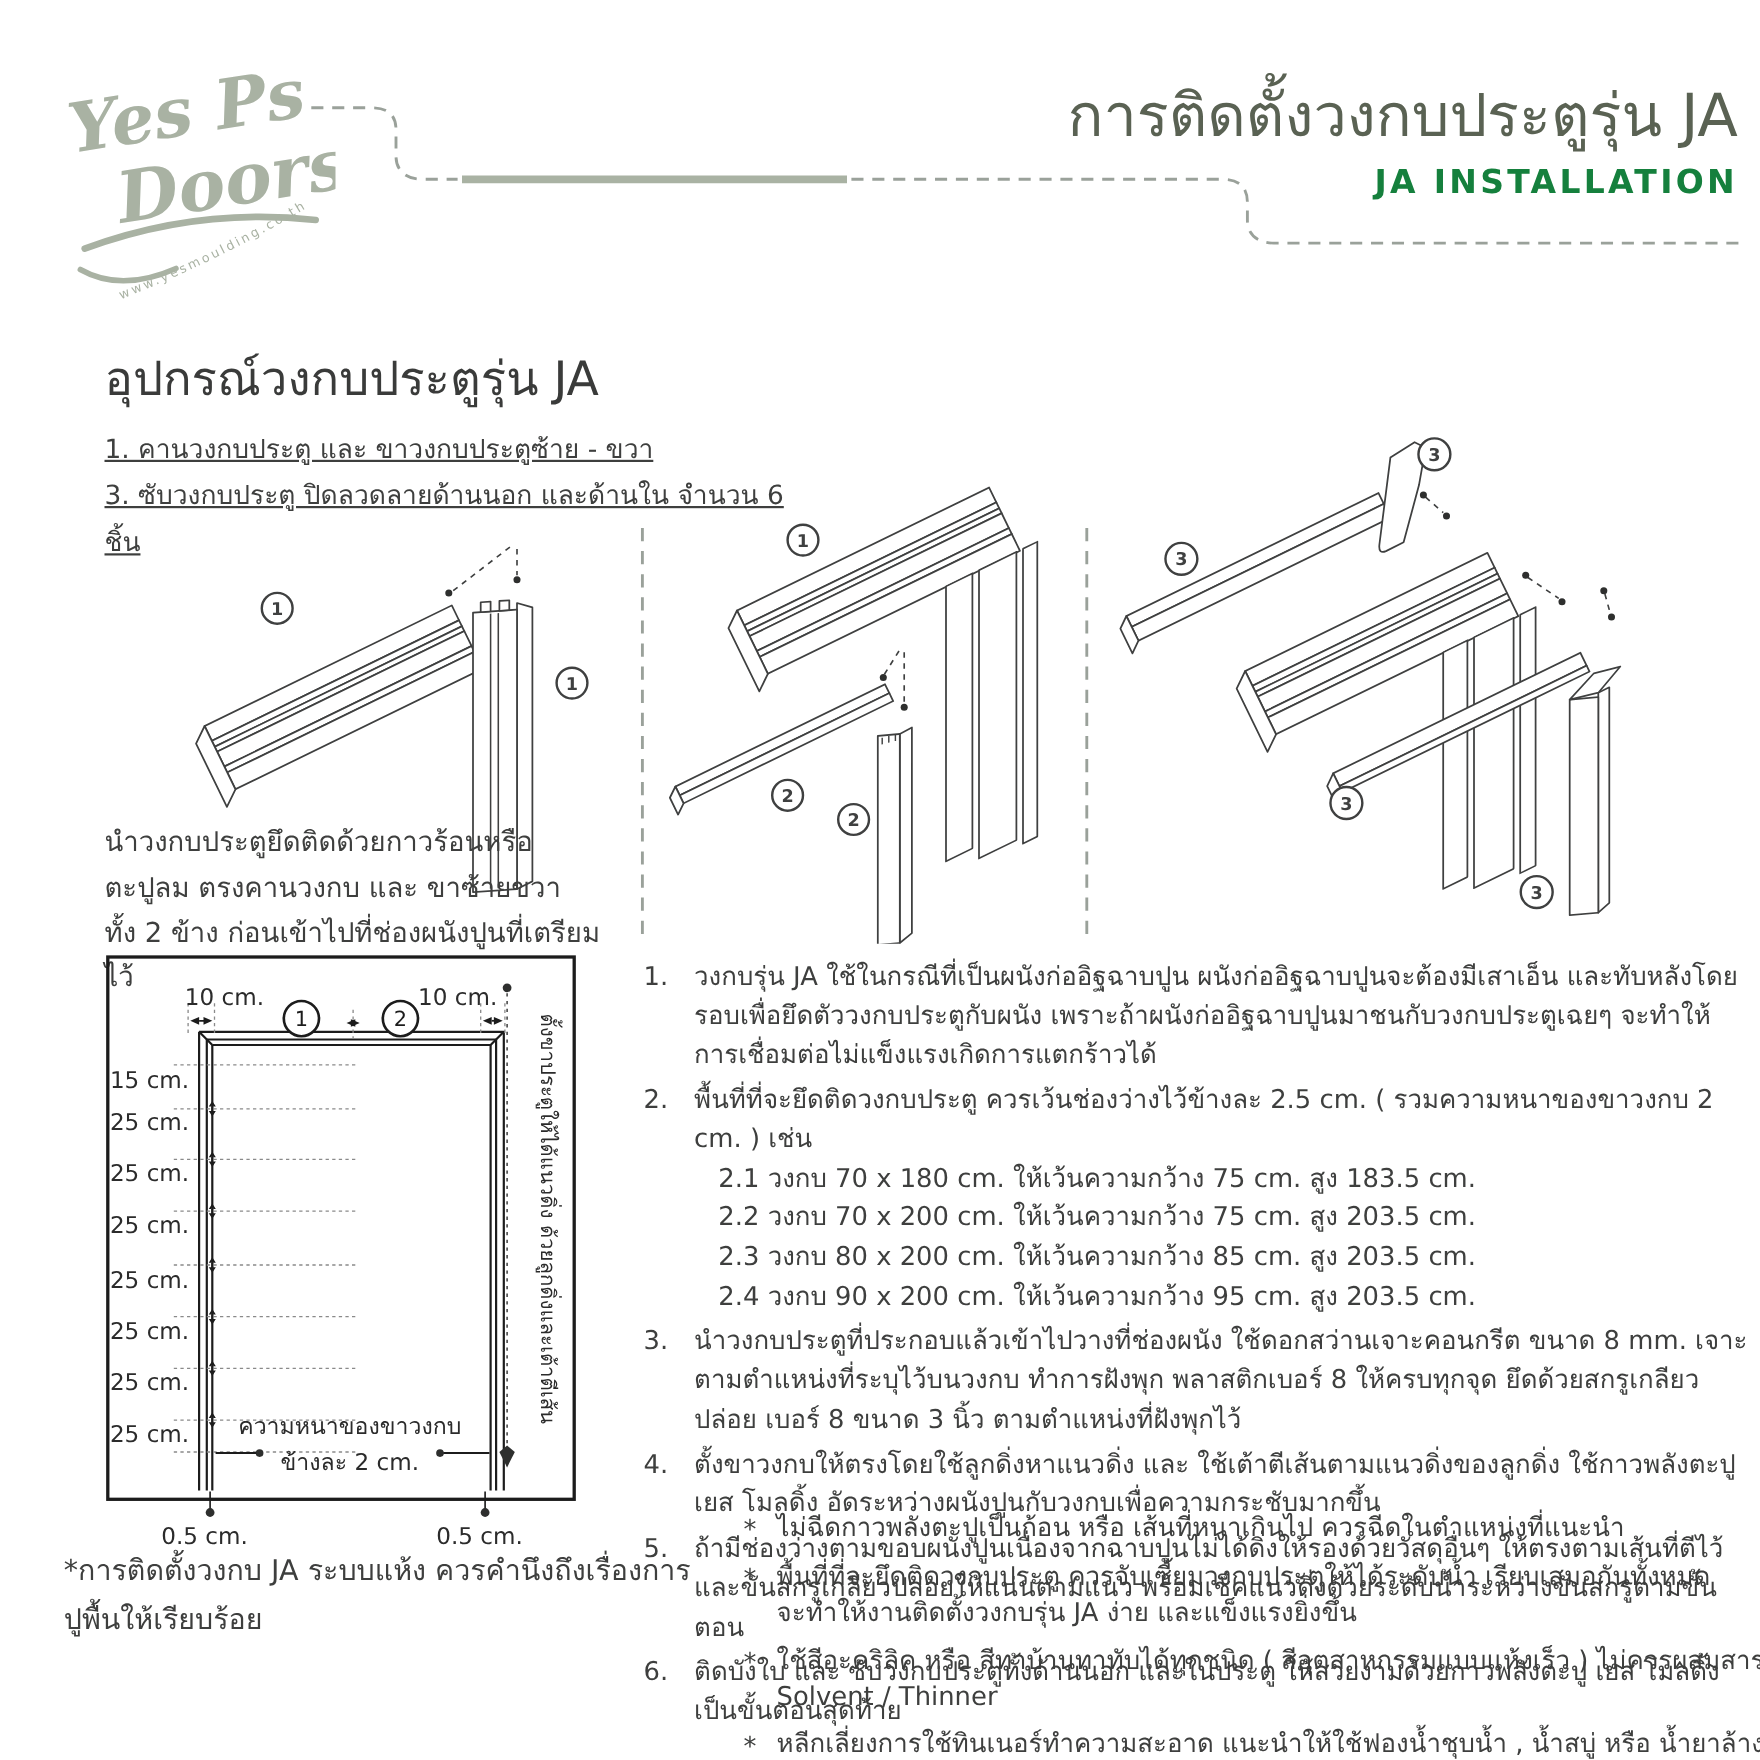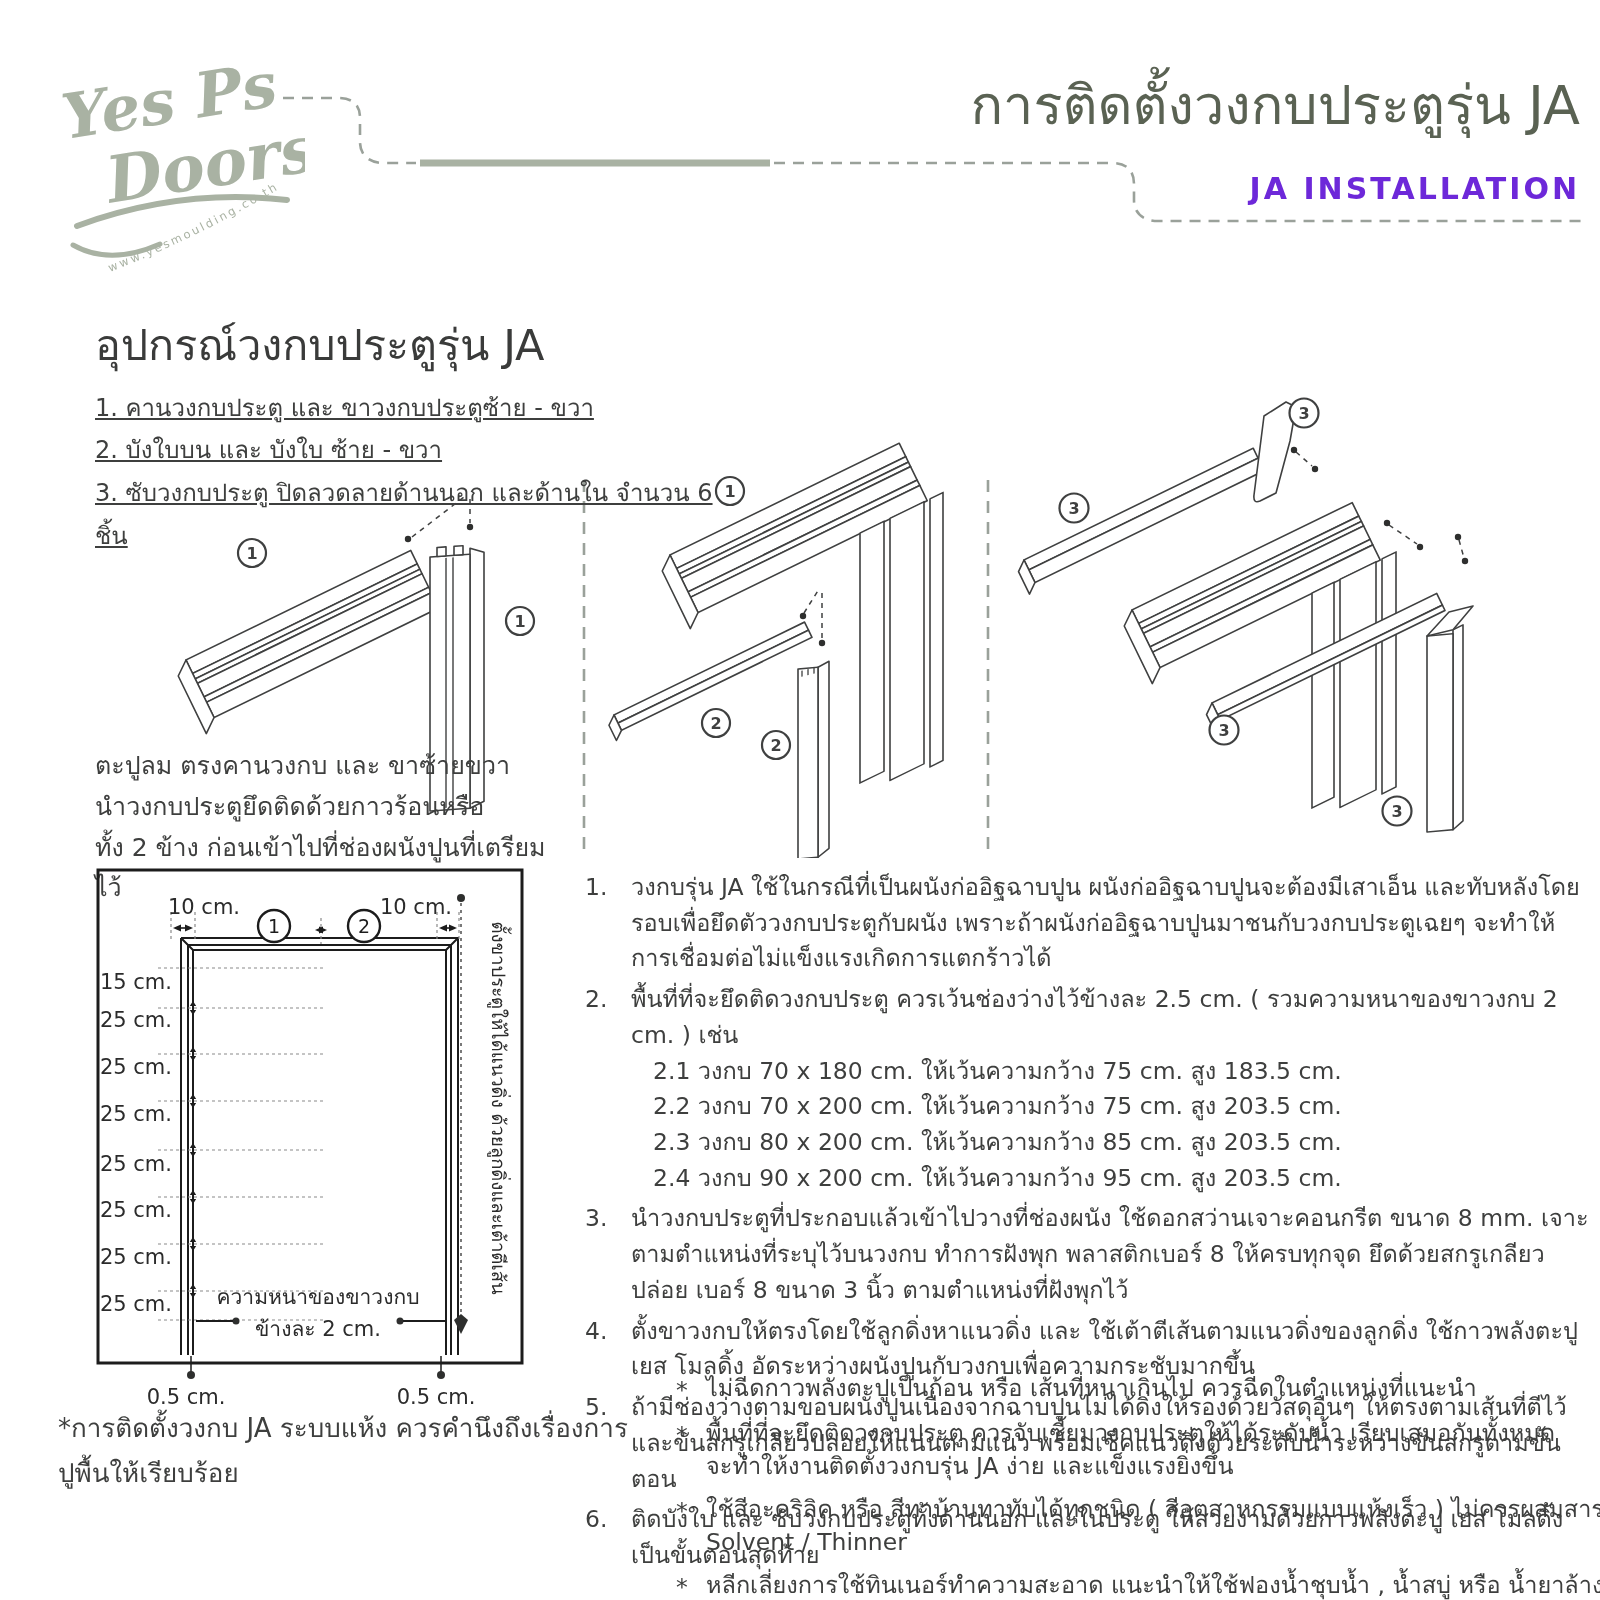--- a/index.html
+++ b/index.html
@@ -2,21 +2,21 @@
 <html><head>
 <meta charset="utf-8">
 <style>
   html,body{margin:0;padding:0;background:#ffffff;}
   #page{position:relative;width:1600px;height:1600px;background:#fff;overflow:hidden;
         font-family:"DejaVu Sans",sans-serif;color:#3e3f3e;}
   .abs{position:absolute;}
   
   #title-block{right:20px;top:72px;width:900px;text-align:right;}
   #title-th{font-size:54px;line-height:1.25;color:#5a6253;font-weight:normal;letter-spacing:0px;}
-  #subtitle-en{margin-top:31px;font-size:30px;letter-spacing:3px;color:#6d28d9;font-weight:bold;}
+  #subtitle-en{margin-top:8px;font-size:30px;letter-spacing:3px;color:#15803d;font-weight:bold;}
   
   #parts{left:95px;top:300px;width:640px;}
   #parts-heading{font-size:43px;color:#3a3b3a;font-weight:normal;line-height:1.25;margin-top:19px;}
   .part-item{font-size:24px;line-height:1.78;color:#3e3f3e;}
   #parts-list{margin-top:14px;text-decoration:underline;}
   
   #assembly-note{left:95px;top:746px;width:470px;font-size:25px;line-height:1.63;}
   
   #instructions{left:585px;top:870px;width:1008px;font-size:23.5px;line-height:1.52;}
   .instr{display:flex;margin-bottom:5px;}
@@ -72,21 +72,20 @@
 
   <div class="abs" id="title-block">
     <div id="title-th">การติดตั้งวงกบประตูรุ่น JA</div>
     <div id="subtitle-en">JA INSTALLATION</div>
   </div>
 
   <div class="abs" id="parts">
     <div id="parts-heading">อุปกรณ์วงกบประตูรุ่น JA</div>
     <div id="parts-list">
       <div class="part-item">1. คานวงกบประตู และ ขาวงกบประตูซ้าย - ขวา</div>
-      <div class="part-item">2. บังใบบน และ บังใบ ซ้าย - ขวา</div>
       <div class="part-item">3. ซับวงกบประตู ปิดลวดลายด้านนอก และด้านใน จำนวน 6 ชิ้น</div>
     </div>
   </div>
 
   <svg class="abs" style="left:168px;top:465px;" width="410" height="392">
     <g transform="translate(18,195) rotate(-26)">
       <rect class="pc" x="0" y="0" width="250" height="15"></rect>
       <rect class="pc" x="0" y="15" width="250" height="6"></rect>
       <rect class="pc" x="0" y="21" width="250" height="5"></rect>
       <rect class="pc" x="0" y="26" width="250" height="15"></rect>
@@ -211,22 +210,22 @@
       <circle class="lblc" cx="212" cy="342" r="14.5"></circle>
       <text class="lblt" x="212" y="348">3</text>
     </g>
     <g>
       <circle class="lblc" cx="385" cy="423" r="14.5"></circle>
       <text class="lblt" x="385" y="429">3</text>
     </g>
   </svg>
 
   <div class="abs" id="assembly-note">
+    <div>นำวงกบประตูยึดติดด้วยกาวร้อนหรือ</div>
     <div>ตะปูลม ตรงคานวงกบ และ ขาซ้ายขวา</div>
-    <div>นำวงกบประตูยึดติดด้วยกาวร้อนหรือ</div>
     <div>ทั้ง 2 ข้าง ก่อนเข้าไปที่ช่องผนังปูนที่เตรียมไว้</div>
   </div>
 
   <svg class="abs" style="left:96px;top:868px;" width="430" height="548">
     <rect x="2" y="2" width="424" height="493" fill="none" stroke="#1c1c1c" stroke-width="3"></rect>
 
     <g>
       <path class="fr" d="M85,70 H362 V487"></path>
       <path class="fr" d="M85,70 V487"></path>
       <path class="fr" d="M92,77 H355 V487"></path>

